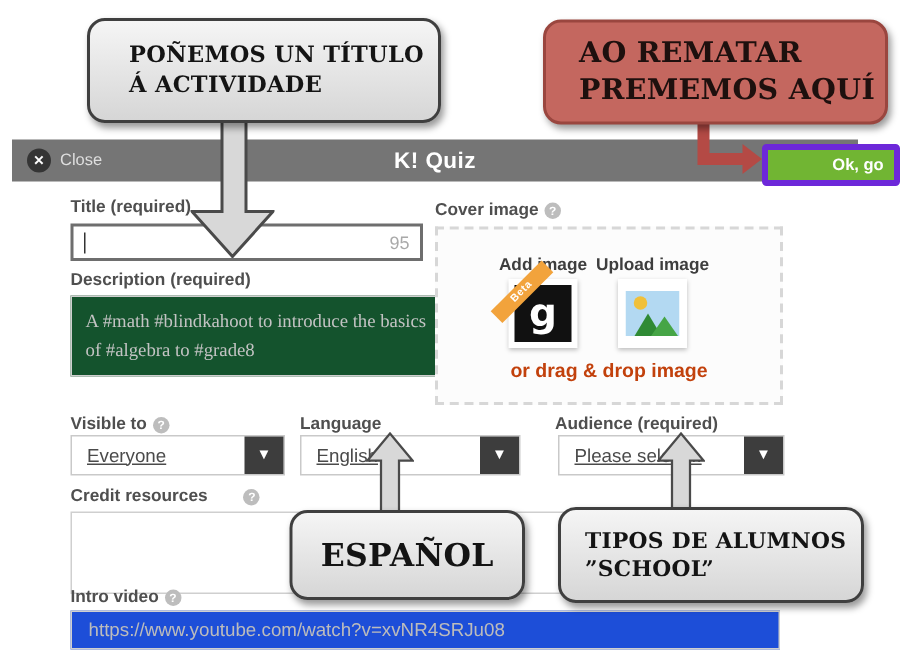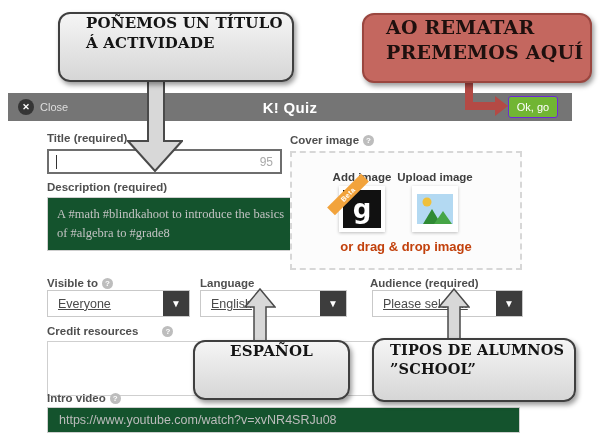--- a/index.html
+++ b/index.html
@@ -4,43 +4,43 @@
 <style>
   html,body{margin:0;padding:0;background:#fff;}
   .screen{position:relative;width:605px;height:441px;background:#fff;overflow:hidden;
           font-family:"Liberation Sans",sans-serif;}
 
   
   .callout{position:absolute;border:2px solid #3f3f3f;border-radius:12px;
            background:linear-gradient(#f5f5f5,#d6d6d6);
            box-shadow:2px 3px 5px rgba(0,0,0,.4);
            font-family:"DejaVu Serif","Liberation Serif",serif;font-weight:bold;color:#141414;
-           display:flex;flex-direction:column;justify-content:flex-start;z-index:7;}
+           display:flex;flex-direction:column;justify-content:center;z-index:7;}
   .callout .cl-line{line-height:1.32;letter-spacing:.2px;}
   .callout-title{left:58px;top:12px;width:206px;height:66px;padding-left:26px;font-size:15px;}
   .callout-finish{left:362px;top:13px;width:204px;height:66px;padding-left:22px;font-size:19px;
                   background:#c4675f;border-color:#9a463f;color:#1e100e;}
-  .callout-espanol{left:193px;top:340px;width:153px;height:56px;font-size:15px;
+  .callout-espanol{left:193px;top:340px;width:153px;height:56px;font-size:21px;
                    align-items:center;padding-left:0;}
   .callout-tipos{left:372px;top:338px;width:184px;height:60px;padding-left:16px;font-size:14.5px;}
 
   
   .anno-arrow{position:absolute;z-index:6;}
 
   
   .header{position:absolute;left:8px;top:93px;width:564px;height:28px;background:#757575;z-index:1;}
   .close-btn{position:absolute;left:10px;top:0;height:28px;display:flex;align-items:center;gap:6px;cursor:pointer;}
   .close-circle{width:16px;height:16px;border-radius:50%;background:#353535;color:#fff;
                 font-size:9px;font-weight:bold;display:flex;align-items:center;justify-content:center;}
   .close-label{color:#dedede;font-size:11px;}
   .header-title{position:absolute;left:0;right:0;top:0;height:28px;display:flex;align-items:center;
                 justify-content:center;color:#fff;font-size:15px;font-weight:bold;letter-spacing:.3px;}
   .ok-btn{position:absolute;left:508px;top:96px;width:48px;height:20px;background:#71b533;
-          border:1px solid #6d28d9;border-radius:3px;color:#fff;font-size:11px;font-weight:normal;
-          display:flex;align-items:center;justify-content:center;z-index:2;cursor:pointer;}
+          border:4px solid #6d28d9;border-radius:3px;color:#fff;font-size:11px;font-weight:bold;
+          display:flex;align-items:center;justify-content:center;z-index:2;cursor:pointer;padding-left:36px;}
 
   
   .field-label{position:absolute;font-size:11.5px;font-weight:600;color:#4f4f4f;
                display:flex;align-items:center;gap:4px;}
   .info-icon{width:11px;height:11px;border-radius:50%;background:#bdbdbd;color:#fff;font-size:8px;
              font-weight:bold;display:flex;align-items:center;justify-content:center;}
   .title-input-wrap{position:absolute;left:47px;top:149px;width:235px;height:25px;
                     border:2px solid #6e6e6e;background:#fff;box-sizing:border-box;
                     display:flex;align-items:center;}
   .caret{width:1px;height:14px;background:#333;margin-left:7px;}
@@ -69,21 +69,21 @@
   
   .select{position:absolute;height:27px;border:1px solid #c9c9c9;background:#fff;box-sizing:border-box;
           display:flex;align-items:center;cursor:pointer;}
   .select-value{flex:1;padding-left:10px;font-size:12.5px;color:#4a4a4a;white-space:nowrap;overflow:hidden;text-decoration:underline;}
   .select-arrow{width:26px;height:100%;background:#3d3d3d;color:#fff;font-size:10px;
                 display:flex;align-items:center;justify-content:center;}
 
   .credit-box{position:absolute;left:47px;top:341px;width:473px;height:55px;
               border:1px solid #cfcfcf;background:#fff;box-sizing:border-box;}
   .intro-input{position:absolute;left:47px;top:407px;width:473px;height:26px;
-               border:1px solid #cfcfcf;background:#14532d;box-sizing:border-box;font-size:12.5px;
+               border:1px solid #cfcfcf;background:#1d4ed8;box-sizing:border-box;font-size:12.5px;
                color:#bcbcbc;font-family:"Liberation Sans",sans-serif;padding:0 11px;}
   .intro-input::placeholder{color:#bcbcbc;opacity:1;}
 </style>
 </head>
 <body>
 
 <div class="screen">
 
   <div class="header">
     <div class="close-btn">

